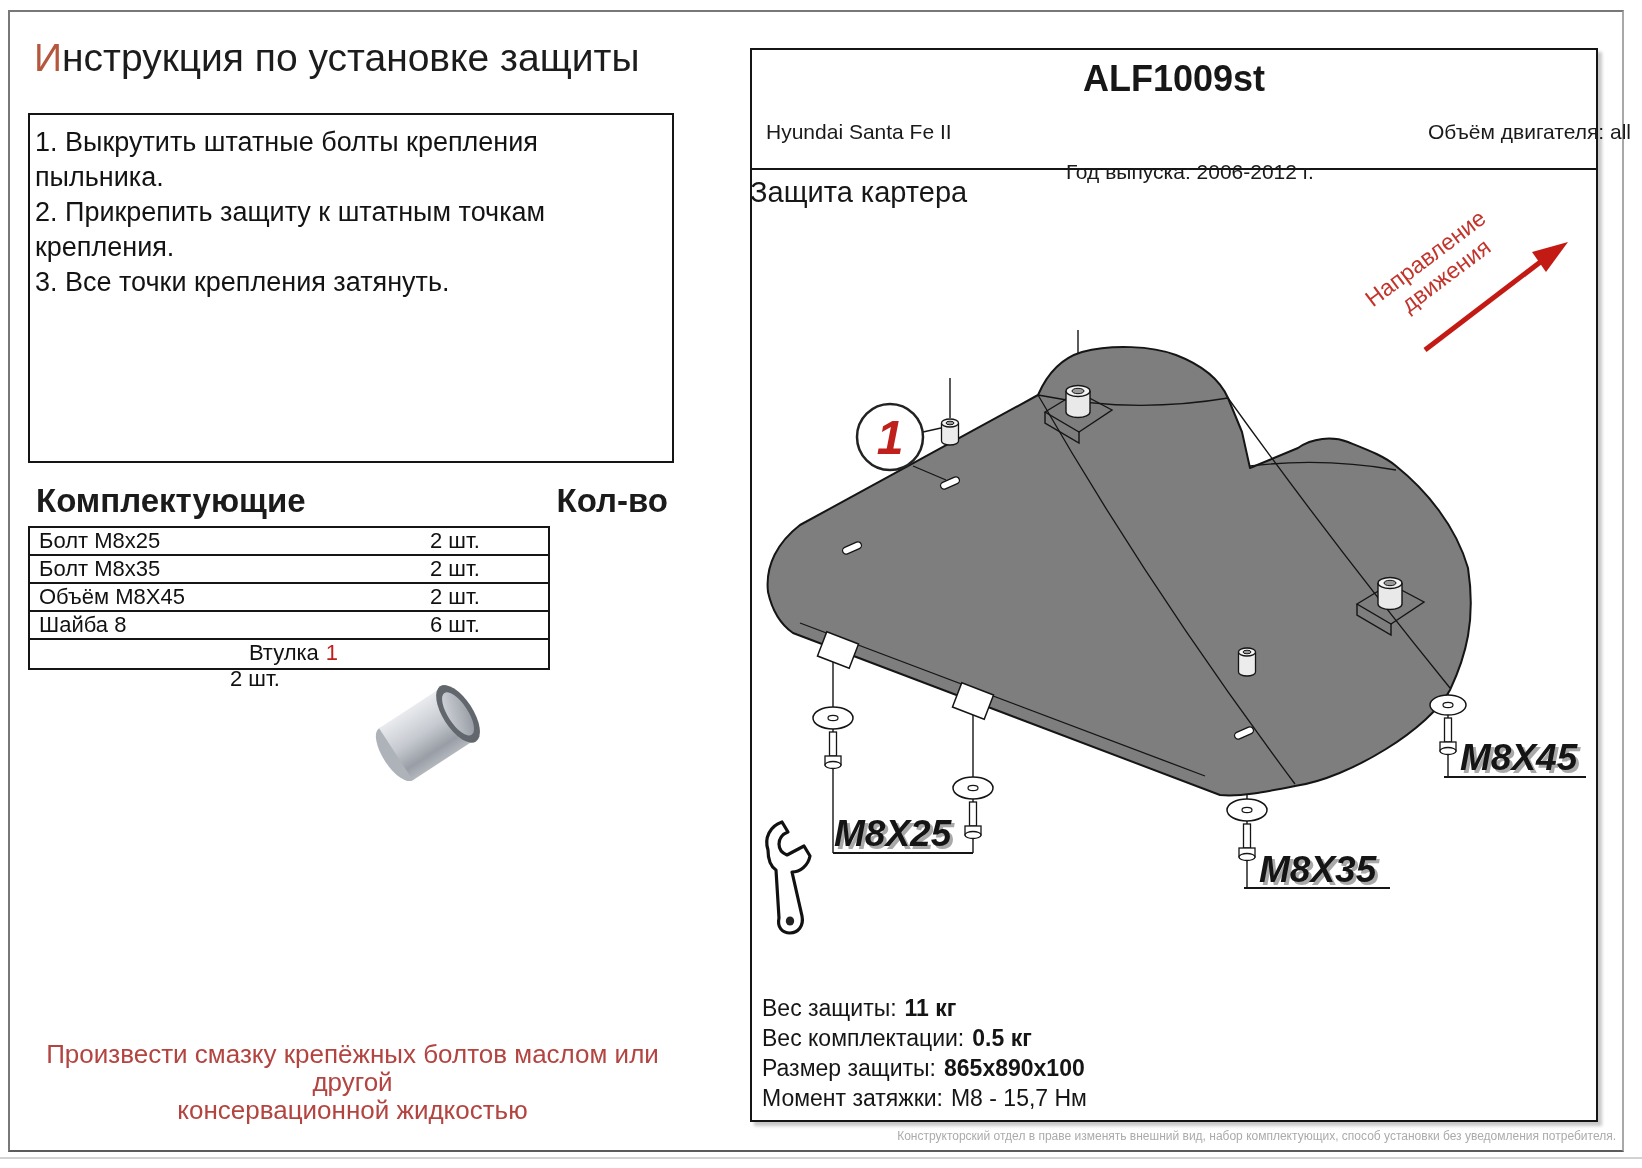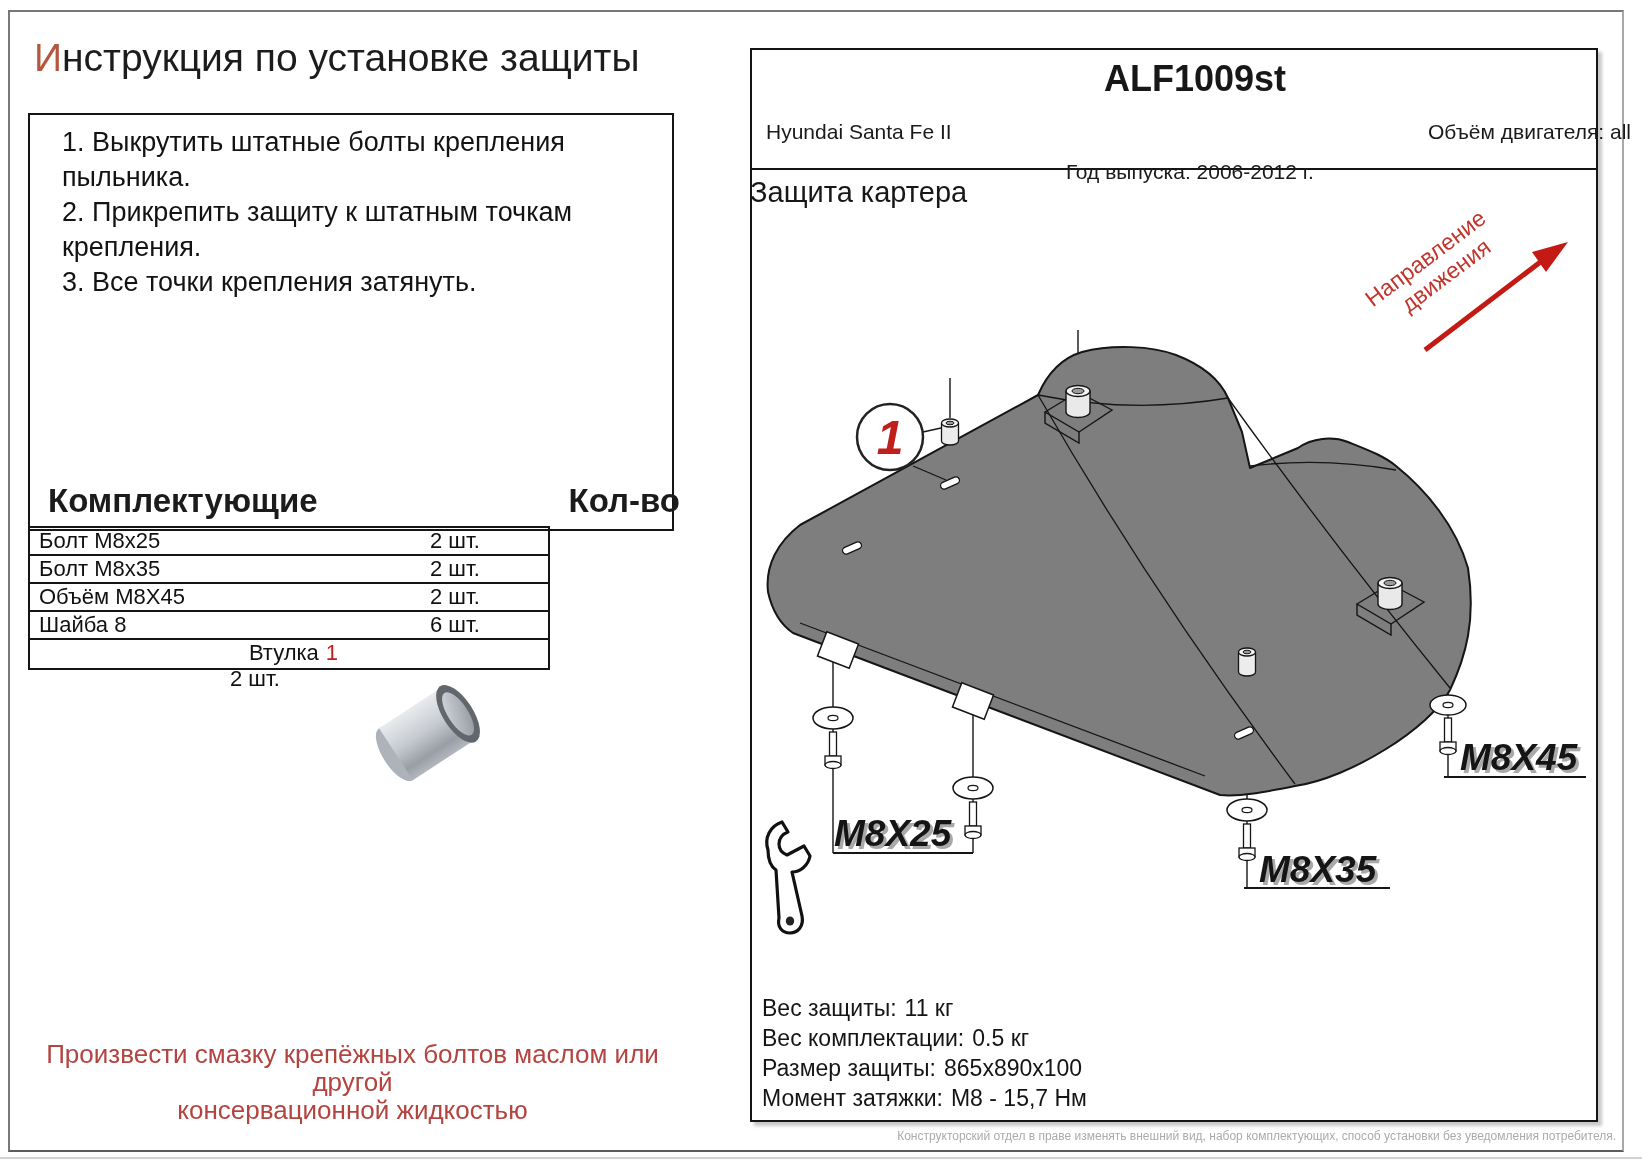--- a/index.html
+++ b/index.html
@@ -9,56 +9,56 @@
   
   .page-frame{position:absolute;left:8px;top:10px;width:1612px;height:1138px;
               border:2px solid #787878;border-right-color:#a8a8a8;border-bottom-color:#5c5c5c;}
   .page-frame2{position:absolute;left:0;top:1157px;width:1642px;height:2px;background:#d2d2d2;}
 
   
   .doc-title{position:absolute;left:34px;top:36px;font-size:39px;font-weight:500;
              letter-spacing:0px;color:#1c1c1c;white-space:nowrap;}
   .doc-title .first{color:#b4573e;}
 
-  .instr-box{position:absolute;left:28px;top:113px;width:646px;height:418px;
-             border:2px solid #151515;box-sizing:border-box;padding:10px 32px;}
+  .instr-box{position:absolute;left:28px;top:113px;width:646px;height:350px;
+             border:2px solid #151515;box-sizing:border-box;padding:10px 5px;}
   .instr-step{font-size:27px;line-height:35px;white-space:pre-line;color:#131313;}
 
-  .comp-head{position:absolute;left:48px;top:482px;width:632px;display:flex;
+  .comp-head{position:absolute;left:36px;top:482px;width:632px;display:flex;
              justify-content:space-between;font-size:33px;font-weight:bold;color:#1b1b1b;}
   .comp-table{position:absolute;left:28px;top:526px;width:522px;border:2px solid #151515;
               box-sizing:border-box;}
   .comp-row{display:flex;height:28px;border-bottom:2px solid #151515;align-items:center;
             font-size:22px;box-sizing:border-box;}
   .comp-row:last-child{border-bottom:none;flex-direction:column;}
   .comp-name{flex:1;padding-left:9px;white-space:nowrap;}
   .comp-mark{color:#c0201c;margin-left:7px;}
   .comp-qty{width:118px;}
 
   .note-red{position:absolute;left:30px;top:1040px;width:645px;text-align:center;
             font-size:26px;line-height:28px;color:#b34440;white-space:pre-line;}
 
   
   .panel{position:absolute;left:750px;top:48px;width:848px;height:1074px;
          border:2px solid #151515;box-sizing:border-box;background:#fff;
          box-shadow:4px 4px 3px #c9c9c9;}
   .panel-head{position:absolute;left:750px;top:48px;width:848px;height:122px;
               border-bottom:2px solid #151515;box-sizing:border-box;}
   .panel-code{position:absolute;left:750px;top:58px;width:848px;text-align:center;
-              font-size:36px;font-weight:bold;color:#171717;padding-left:21px;}
+              font-size:36px;font-weight:bold;color:#171717;}
   .panel-info{position:absolute;left:750px;top:120px;width:896px;display:flex;
               box-sizing:border-box;padding:0 15px 0 16px;font-size:21px;color:#1a1a1a;}
   .panel-info .mid{flex:1;text-align:center;margin-top:40px;}
   .panel-sub{position:absolute;left:750px;top:176px;width:848px;text-align:left;
              font-size:29px;color:#171717;}
 
   .stats{position:absolute;left:762px;top:993px;font-size:23px;color:#151515;}
   .stat-line{height:30px;line-height:30px;white-space:nowrap;}
   .stat-line .v{margin-left:8px;}
-  .stat-line .v.b{font-weight:normal;}
+  .stat-line .v.b{font-weight:bold;}
 
   .footer-note{position:absolute;right:26px;top:1129px;font-size:12px;color:#ababab;
                white-space:nowrap;}
 
   svg{position:absolute;}
   .svg-diagram{left:750px;top:180px;}
   .svg-wrench{left:752px;top:816px;}
   .svg-bush{left:352px;top:672px;}
 
   svg text{font-family:"Liberation Sans","DejaVu Sans",sans-serif;}

